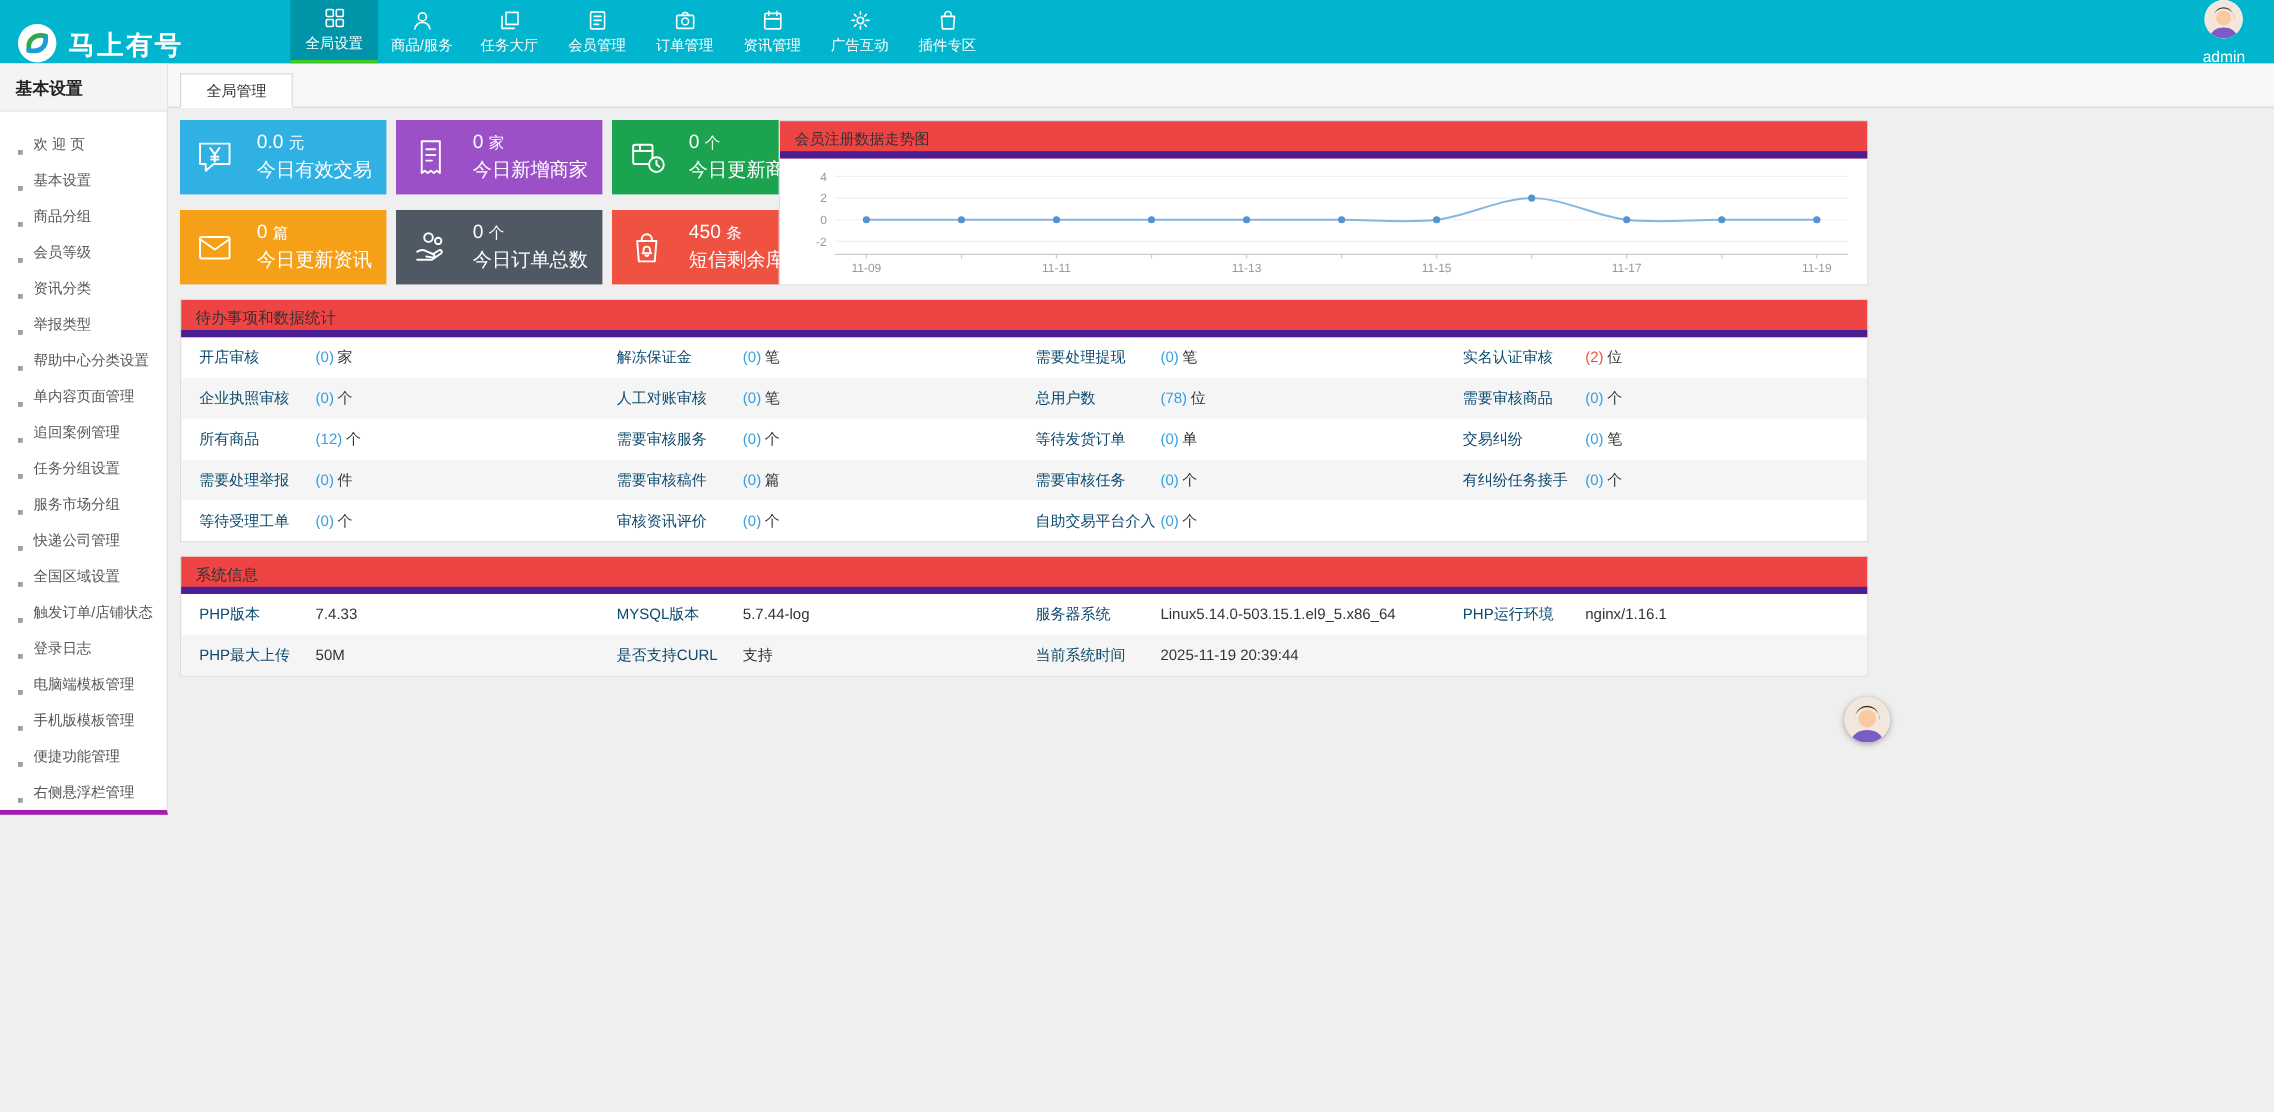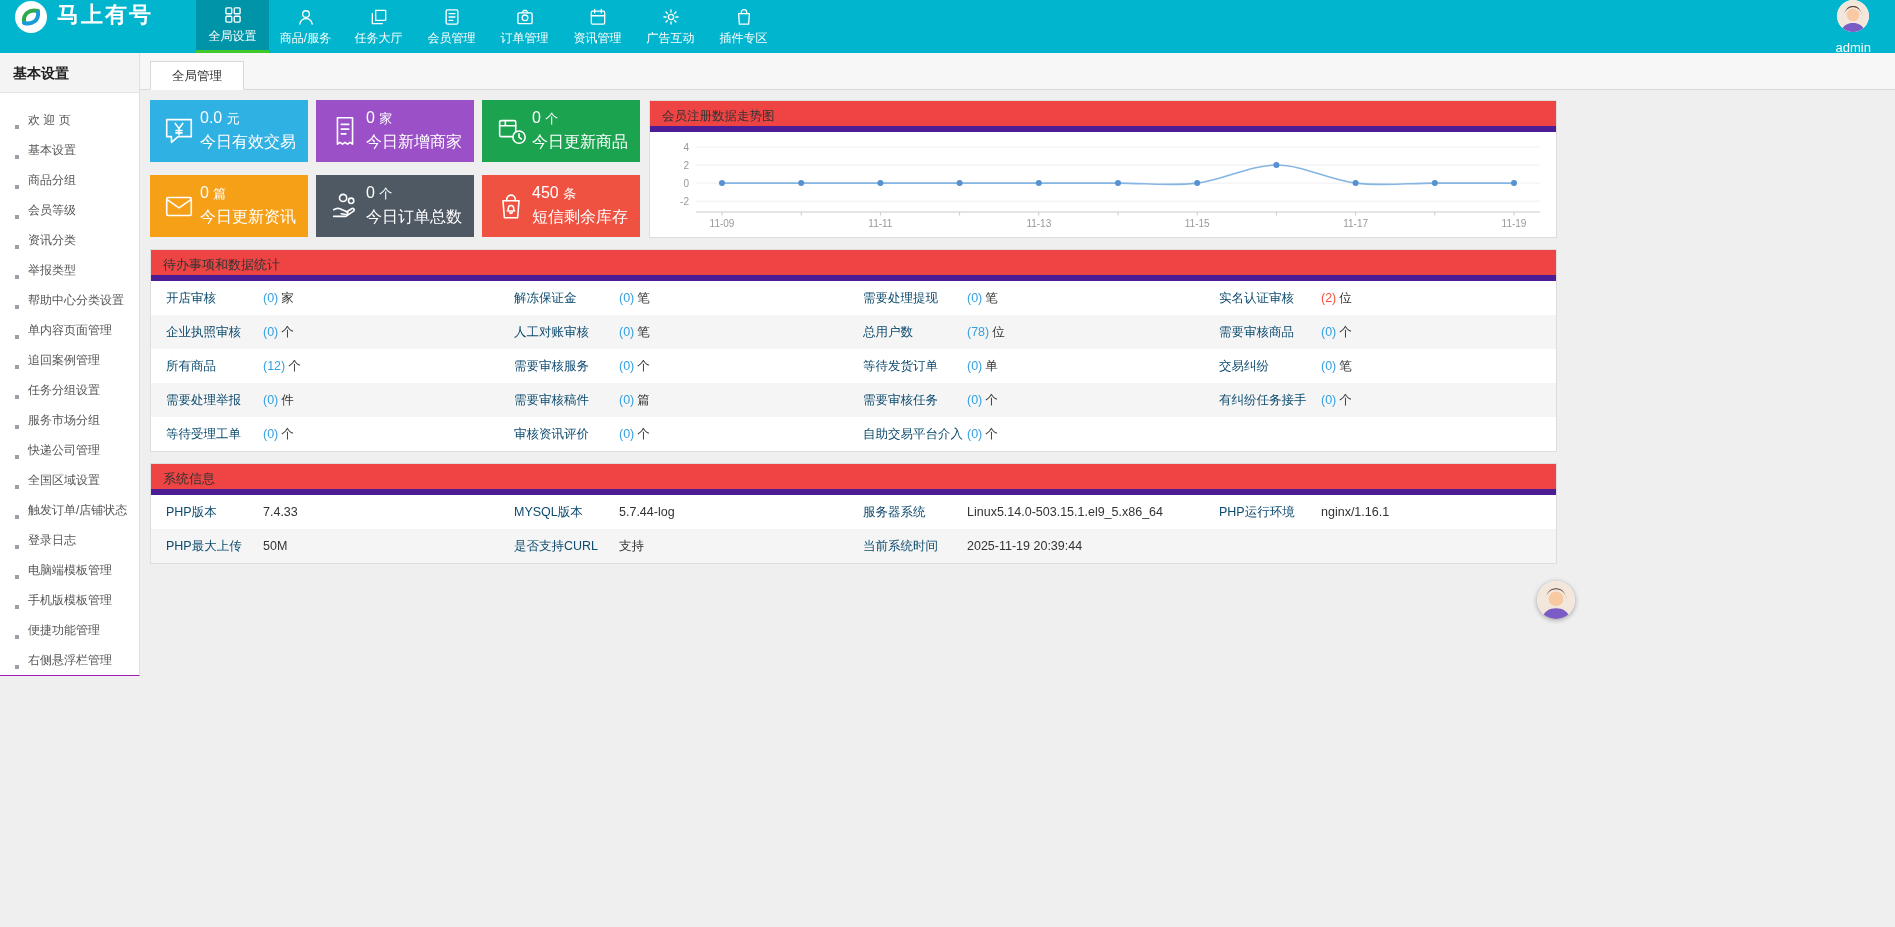--- a/index.html
+++ b/index.html
@@ -1,52 +1,52 @@
 <!DOCTYPE html>
 <html style="--bar: #00b5cd; --underline: #3fca2a;"><head>
 <meta charset="utf-8">
 <style>
   *{margin:0;padding:0;box-sizing:border-box;}
   html,body{width:1895px;height:927px;}
   body{font-family:"Liberation Sans","DejaVu Sans",sans-serif;background:#efefef;font-size:12px;color:#333;overflow:hidden;position:relative;}
 
   
   .topbar{height:53px;background:var(--bar,#00b5cd);display:flex;align-items:stretch;color:#fff;}
-  .logo{display:flex;align-items:flex-start;gap:9px;padding:0 3px 0 14px;width:196px;cursor:pointer;}
+  .logo{display:flex;align-items:flex-end;gap:9px;padding:0 3px 0 14px;width:242px;cursor:pointer;}
   .logo-icon svg{width:34px;height:34px;display:block;}
   .logo-text{font-size:22px;font-weight:bold;letter-spacing:2px;white-space:nowrap;}
   .topnav{display:flex;align-items:stretch;}
   .nav-item{width:73px;display:flex;flex-direction:column;align-items:center;justify-content:center;gap:3px;cursor:pointer;}
   .nav-item.active{background:rgba(0,0,0,0.18);border-bottom:3px solid var(--underline,#3fca2a);}
   .nav-icon svg{width:20px;height:20px;display:block;stroke:#fff;fill:none;stroke-width:1.6;stroke-linecap:round;stroke-linejoin:round;}
   .nav-label{font-size:12px;white-space:nowrap;}
   .user-area{margin-left:auto;display:flex;align-items:center;gap:8px;padding-right:24px;cursor:pointer;flex-direction:column;}
   .avatar{width:32px;height:32px;border-radius:50%;overflow:hidden;background:#fff;flex:0 0 auto;}
   .avatar svg{width:100%;height:100%;display:block;}
   .user-name{font-size:13px;}
   .chev svg{width:12px;height:8px;display:block;}
 
   
   .layout{display:flex;align-items:flex-start;}
-  .sidebar{width:140px;background:#fff;border-right:1px solid #e0e0e0;border-bottom:1px solid #a21caf;flex:0 0 auto;}
+  .sidebar{width:140px;background:#fff;border-right:1px solid #e0e0e0;border-bottom:4px solid #a21caf;flex:0 0 auto;}
   .sidebar-title{height:40px;line-height:40px;padding-left:13px;font-size:14px;font-weight:bold;background:#f4f4f4;border-bottom:1px solid #e5e5e5;color:#222;}
   .side-list{list-style:none;padding:6px 0;}
   .side-item{height:30px;display:flex;align-items:flex-end;padding-left:15px;color:#565656;cursor:pointer;white-space:nowrap;}
   .bullet{width:4px;height:4px;background:#9aa0a6;display:inline-block;margin-right:9px;flex:0 0 auto;}
   .side-label{font-size:12px;}
 
   .main{flex:1;min-width:0;}
   .tabbar{height:37px;background:#f7f7f7;border-bottom:1px solid #d8d8d8;display:flex;align-items:flex-end;padding-left:10px;}
   .tab{position:relative;z-index:2;height:29px;line-height:28px;padding:0 21px;background:#fff;border:1px solid #d8d8d8;border-bottom:1px solid #fff;margin-bottom:-1px;font-size:12.5px;color:#333;cursor:pointer;}
   .content{padding:10px 0 0 10px;width:1417px;}
 
   
   .top-row{display:flex;gap:9px;}
   .cards{width:490px;display:grid;grid-template-columns:repeat(3,1fr);column-gap:8px;row-gap:13px;grid-auto-rows:62px;flex:0 0 auto;}
-  .card{display:flex;align-items:center;gap:4px;padding:0 12px;color:#fff;cursor:pointer;}
+  .card{display:flex;align-items:center;gap:18px;padding:0 12px;color:#fff;cursor:pointer;}
   .card-icon{flex:0 0 auto;}
   .card-icon svg{width:34px;height:34px;display:block;stroke:#fff;fill:none;stroke-width:1.7;stroke-linecap:round;stroke-linejoin:round;}
   .card-value{font-size:16px;white-space:nowrap;}
   .card-unit{font-size:13px;}
   .card-label{font-size:16px;margin-top:4px;white-space:nowrap;}
 
   .chart-panel{flex:1;background:#fff;border:1px solid #ddd;height:138px;min-width:0;}
   .panel-header{height:31px;line-height:30px;padding:0 12px;background:#ef4444;border-bottom:6px solid #4c1d95;font-size:12.5px;color:#333;}
   .chart-body{height:105px;}
   #chart{width:100%;height:105px;display:block;}

